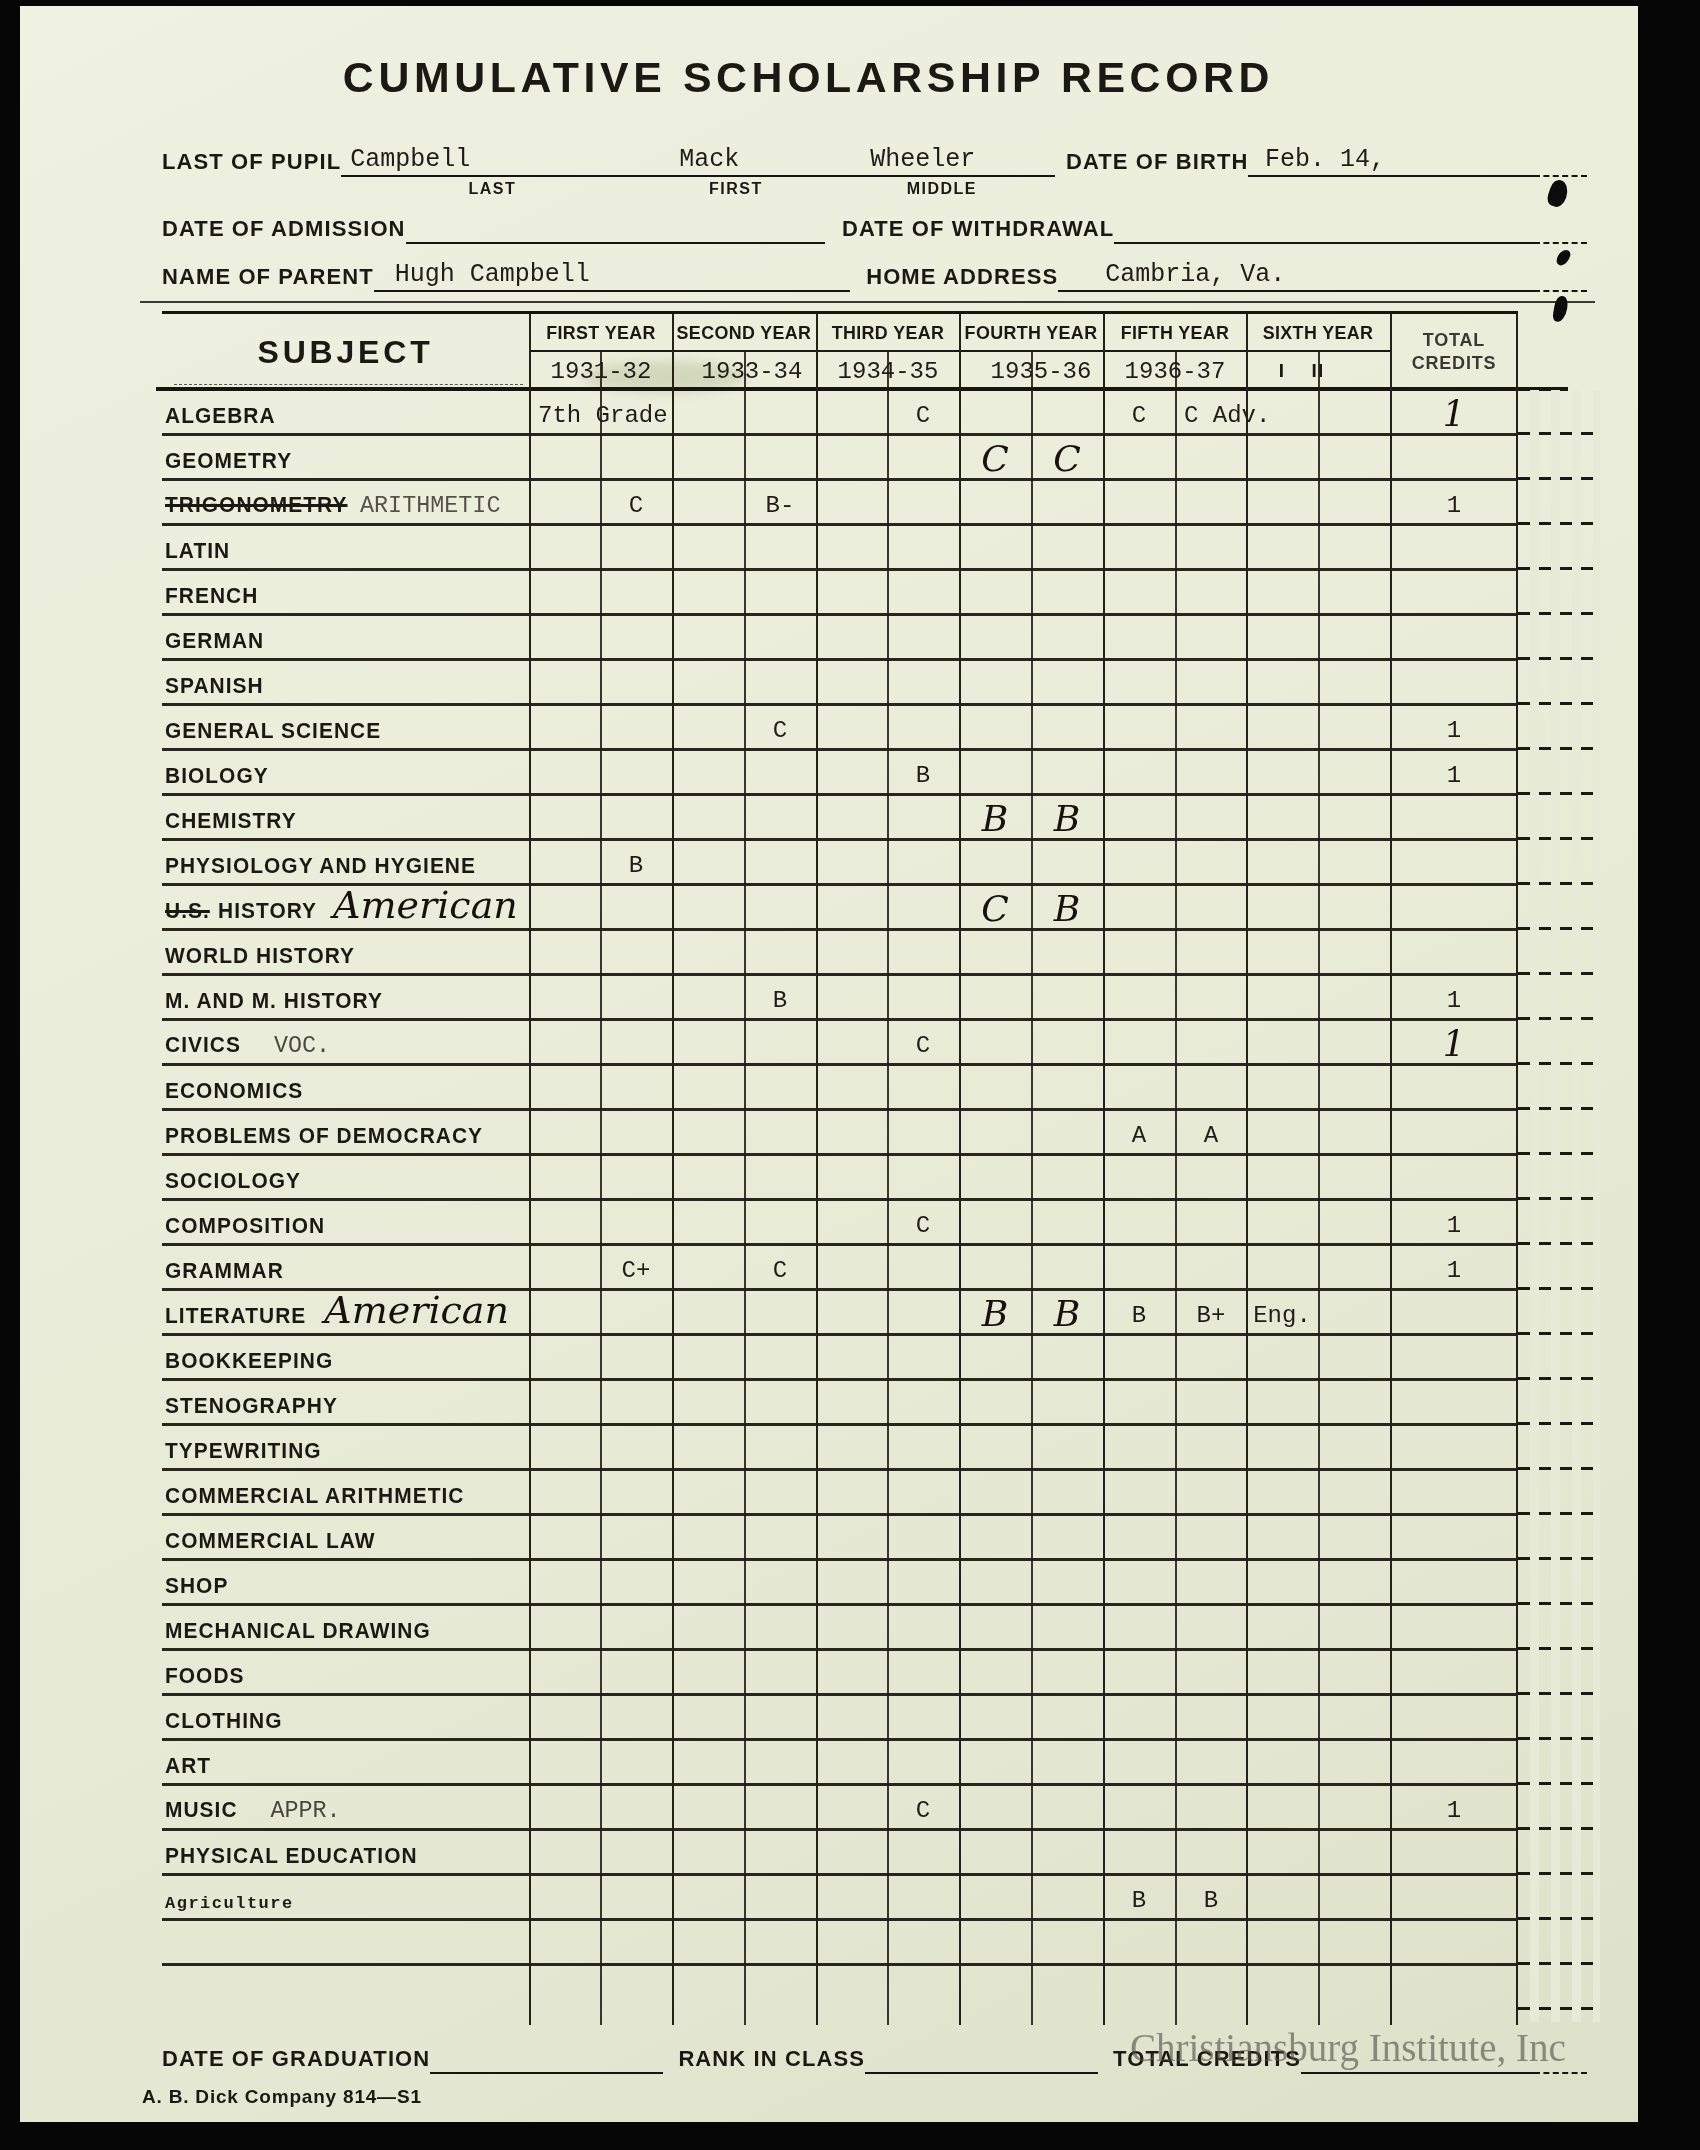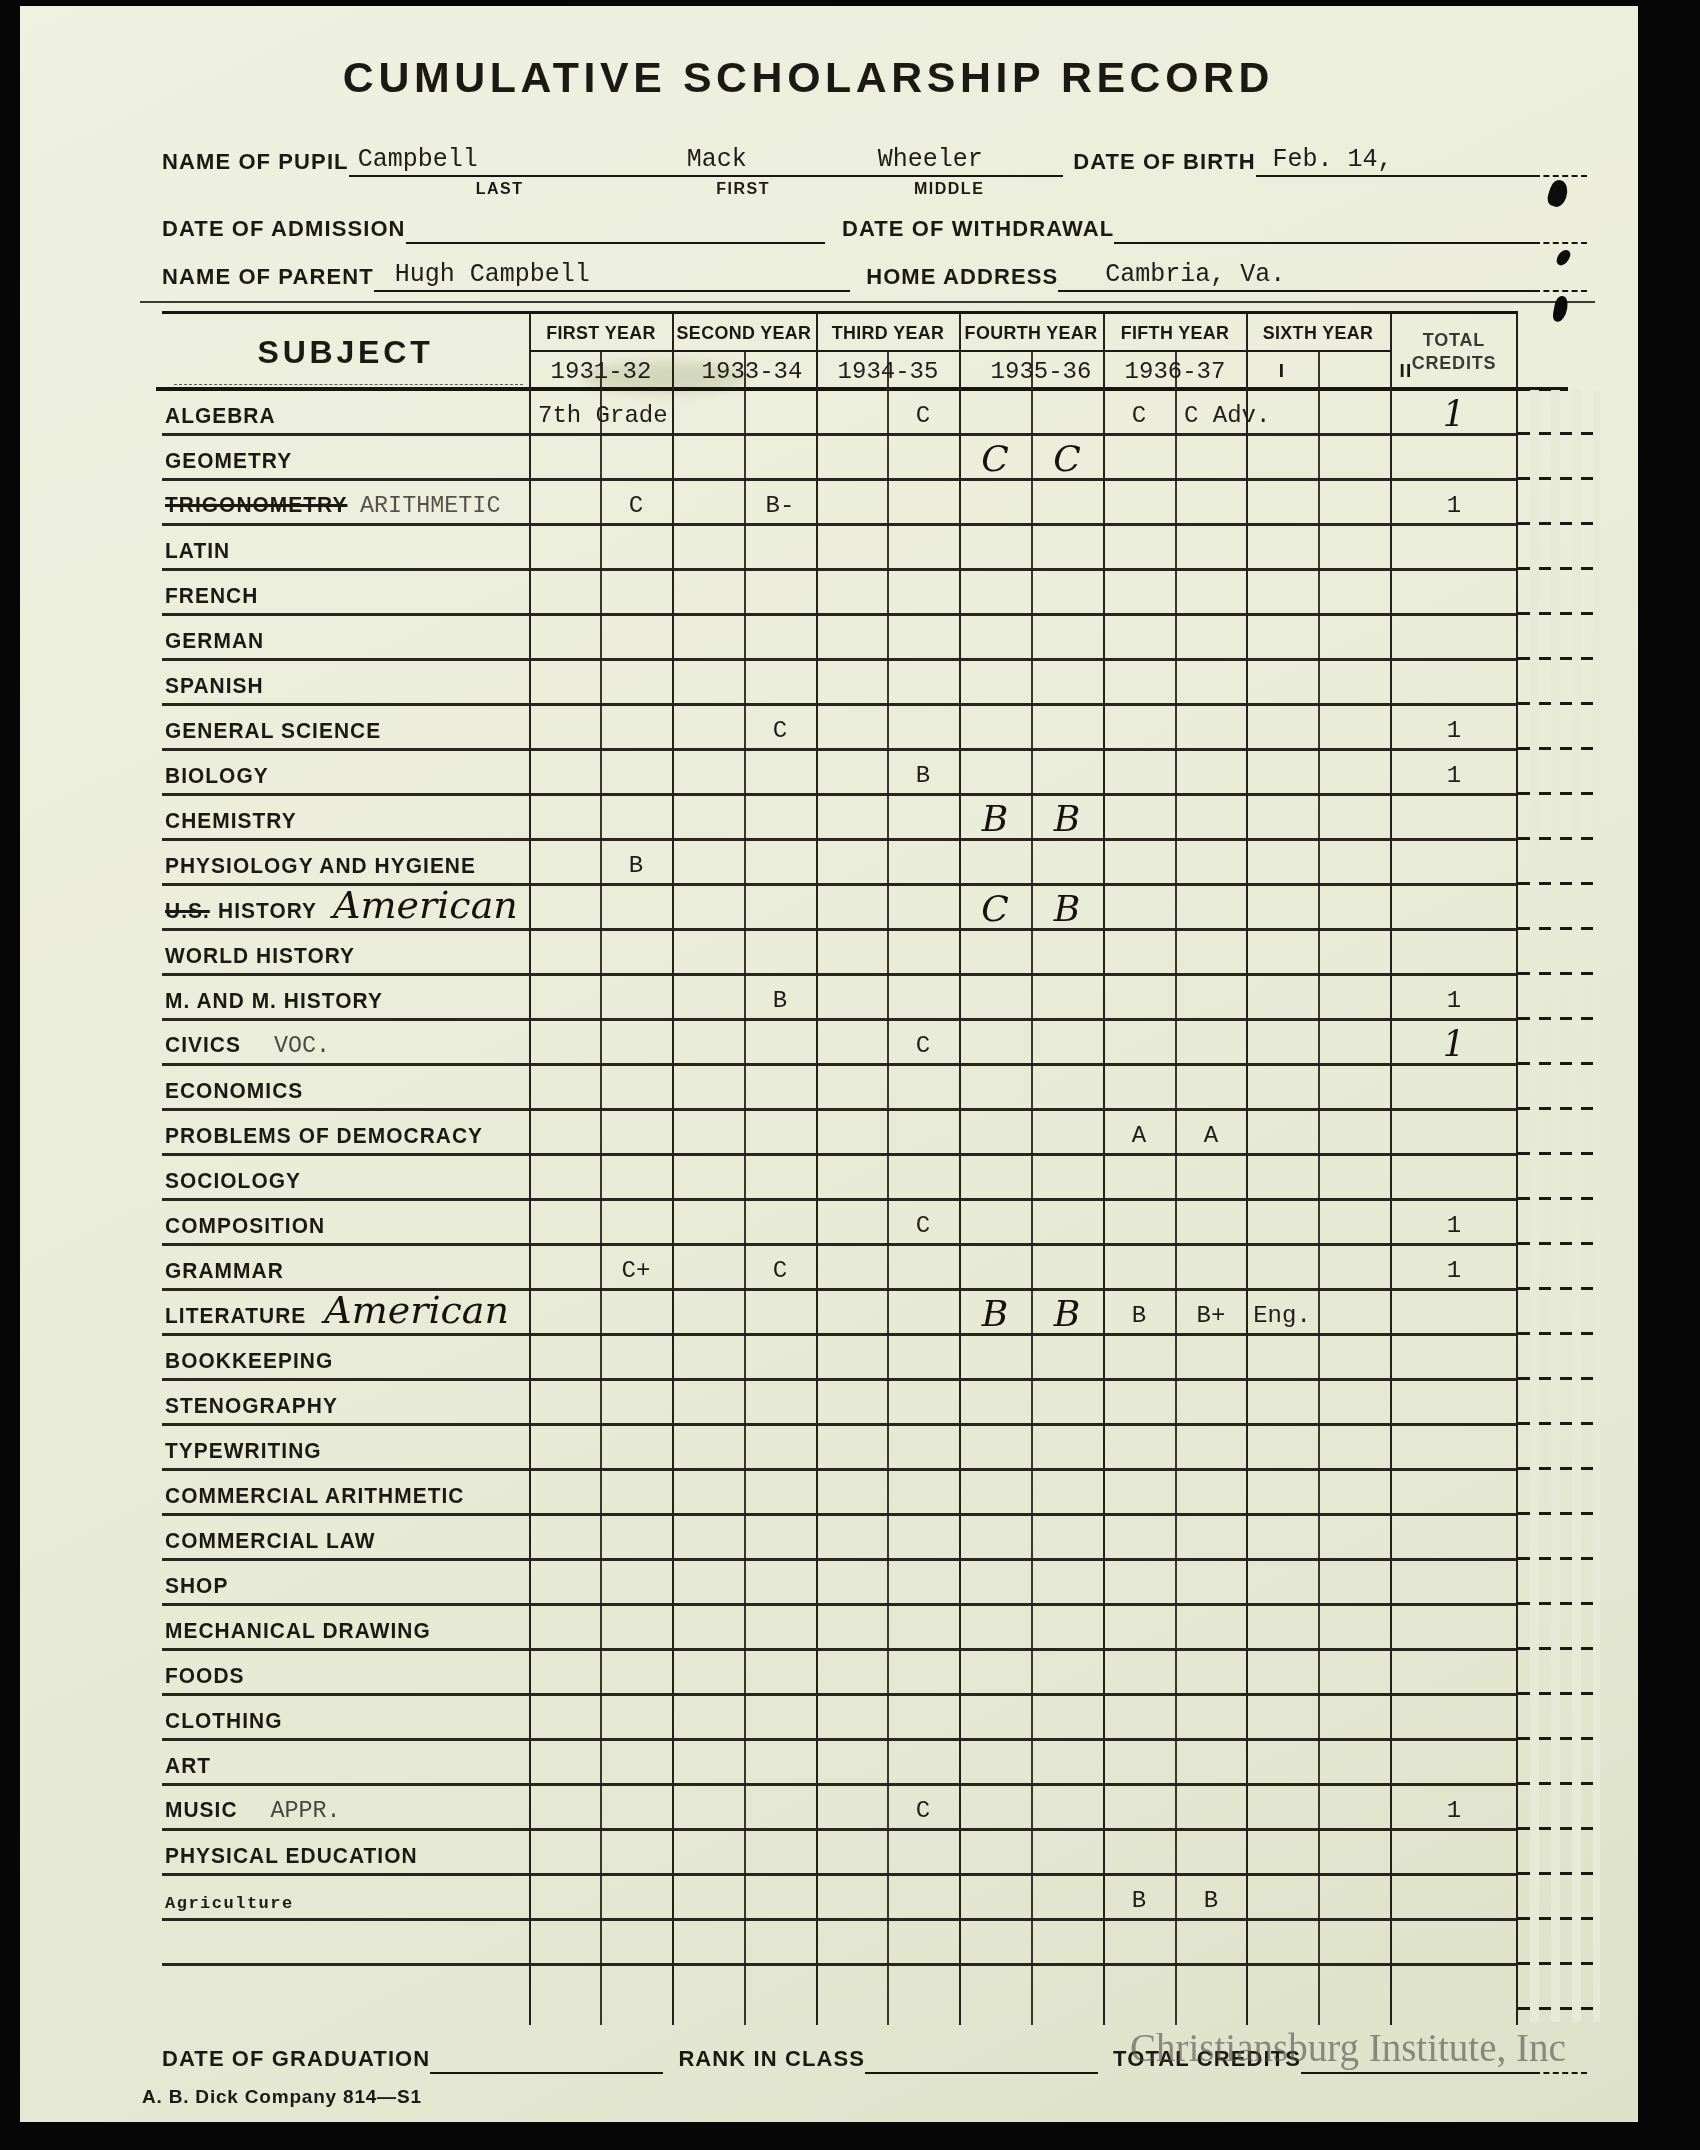--- a/index.html
+++ b/index.html
@@ -81,21 +81,21 @@
 </style>
 </head>
 <body>
 
 <div class="page">
   <div class="paper">
 
     <div class="title printed">CUMULATIVE SCHOLARSHIP RECORD</div>
 
     <div class="frow" style="top:145px;">
-      <span class="lbl printed">NAME OF PUPIL</span>
+      <span class="lbl printed">LAST OF PUPIL</span>
       <span class="seg" style="flex:0 0 302px;">
         <span class="val typed" style="left:9px;">Campbell</span>
         <span class="sub printed">LAST</span>
       </span>
       <span class="seg" style="flex:0 0 185px;">
         <span class="val typed" style="left:36px;">Mack</span>
         <span class="sub printed">FIRST</span>
       </span>
       <span class="seg" style="flex:0 0 227px;">
         <span class="val typed" style="left:42px;">Wheeler</span>
@@ -144,21 +144,21 @@
       <div class="hcell yname printed" style="left:797px;width:144px;">FOURTH YEAR</div>
       <div class="hcell yname printed" style="left:941px;width:144px;">FIFTH YEAR</div>
       <div class="hcell yname printed" style="left:1084px;width:144px;">SIXTH YEAR</div>
 
       <div class="hcell ydate typed" style="left:367px;width:144px;">1931-32</div>
       <div class="hcell ydate typed" style="left:510px;width:160px;">1933-34</div>
       <div class="hcell ydate typed" style="left:654px;width:144px;">1934-35</div>
       <div class="hcell ydate typed" style="left:797px;width:144px;padding-left:10px;">1935-36</div>
       <div class="hcell ydate typed" style="left:941px;width:144px;">1936-37</div>
       <div class="hcell sem printed" style="left:1084px;width:72px;">I</div>
-      <div class="hcell sem printed" style="left:1208px;width:72px;">II</div>
+      <div class="hcell sem printed" style="left:1120px;width:72px;">II</div>
 
       <div class="hcell tothead printed">
         <span>TOTAL</span>
         <span>CREDITS</span>
       </div>
 
       <div class="yline"></div>
       <div class="subjdash"></div>
       <div class="datesline"></div>
 

